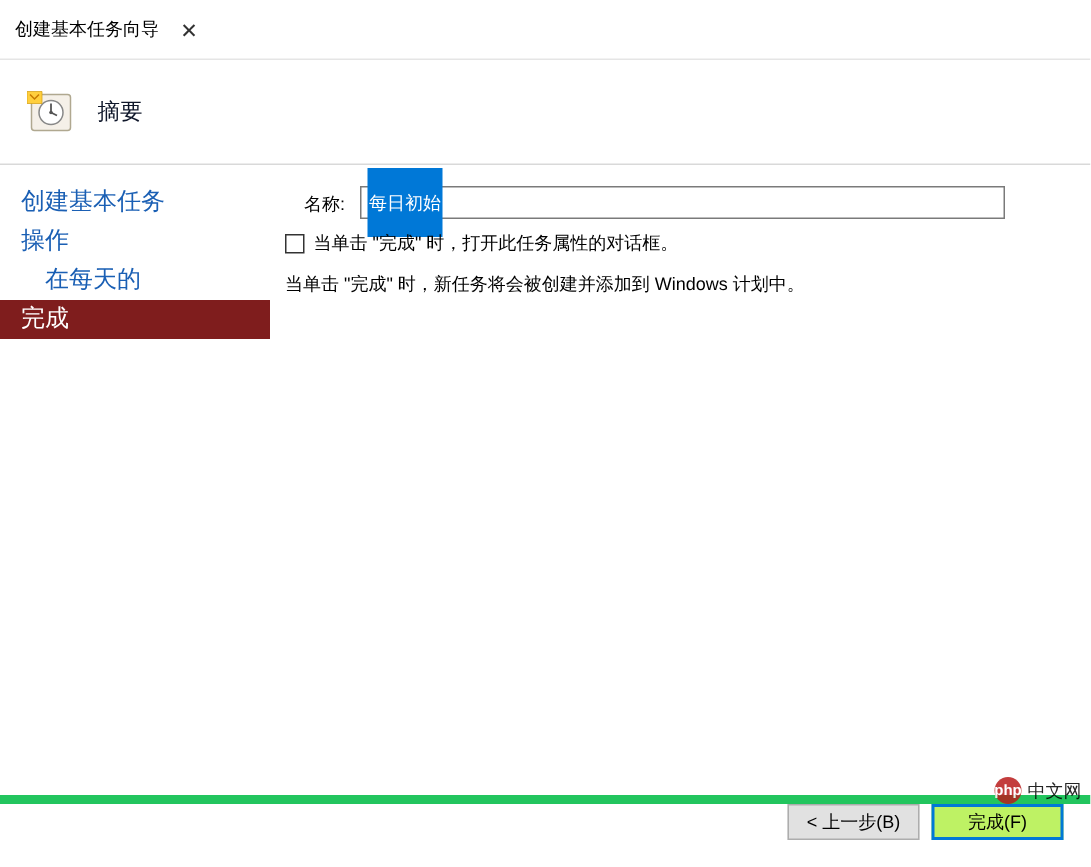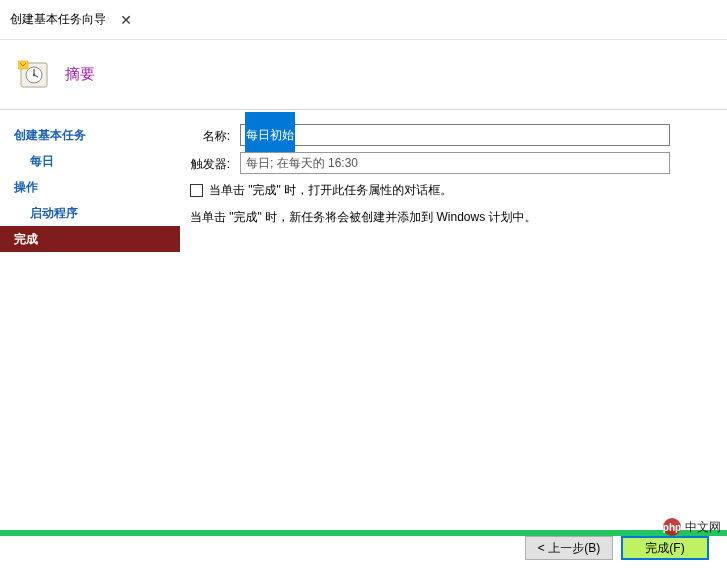--- a/index.html
+++ b/index.html
@@ -35,38 +35,37 @@
       gap: 15px;
       border-bottom: 1px solid #d9d9d9;
     }
     .header-icon {
       width: 32px; height: 32px;
       position: relative;
     }
     .header-icon svg { width: 32px; height: 32px; }
     .header-title {
       font-size: 15px;
-      color: #a21caf;
+      color: #0f172a;
     }
     .body {
       display: flex;
       height: 420px;
     }
     .sidebar {
       width: 180px;
       padding-top: 12px;
       background: #fff;
     }
     .sidebar-item {
       padding: 4px 10px 4px 14px;
-      font-size: 12px;
+      font-size: 16px;
       color: #1a5fb4;
       cursor: default;
       line-height: 18px;
-      font-weight: bold;
     }
     .sidebar-item.indent { padding-left: 30px; }
     .sidebar-item.selected {
       background: #7f1d1d;
       color: #fff;
     }
     .main {
       flex: 1;
       padding: 14px 20px 0 0;
     }
@@ -191,34 +190,29 @@
       <polygon points="0,2 10,2 10,10 0,10" fill="#ffcf3d" stroke="#d4a017" stroke-width="0.5"></polygon>
       <path d="M2 4 L5 7 L8 4" stroke="#c77a00" stroke-width="1" fill="none"></path>
     </svg>
   </div>
   <div class="header-title">摘要</div>
 </div>
 
 <div class="body">
   <div class="sidebar">
     <div class="sidebar-item">创建基本任务</div>
-    <div class="sidebar-item indent">每日</div>
     <div class="sidebar-item">操作</div>
-    <div class="sidebar-item indent">启动程序</div>
+    <div class="sidebar-item indent">在每天的</div>
     <div class="sidebar-item selected">完成</div>
   </div>
 
   <div class="main">
     <div class="form-row">
       <div class="form-label">名称:</div>
       <div class="input-text name-field"><span class="name-sel">每日初始</span></div>
-    </div>
-    <div class="form-row" style="margin-top:6px;">
-      <div class="form-label">触发器:</div>
-      <div class="readonly-box">每日;  在每天的 16:30</div>
     </div>
     <div class="checkbox-row">
       <div class="checkbox"></div>
       <span>当单击 "完成" 时，打开此任务属性的对话框。</span>
     </div>
     <div class="info-text">当单击 "完成" 时，新任务将会被创建并添加到 Windows 计划中。</div>
   </div>
 </div>
 
 <div class="footer">

